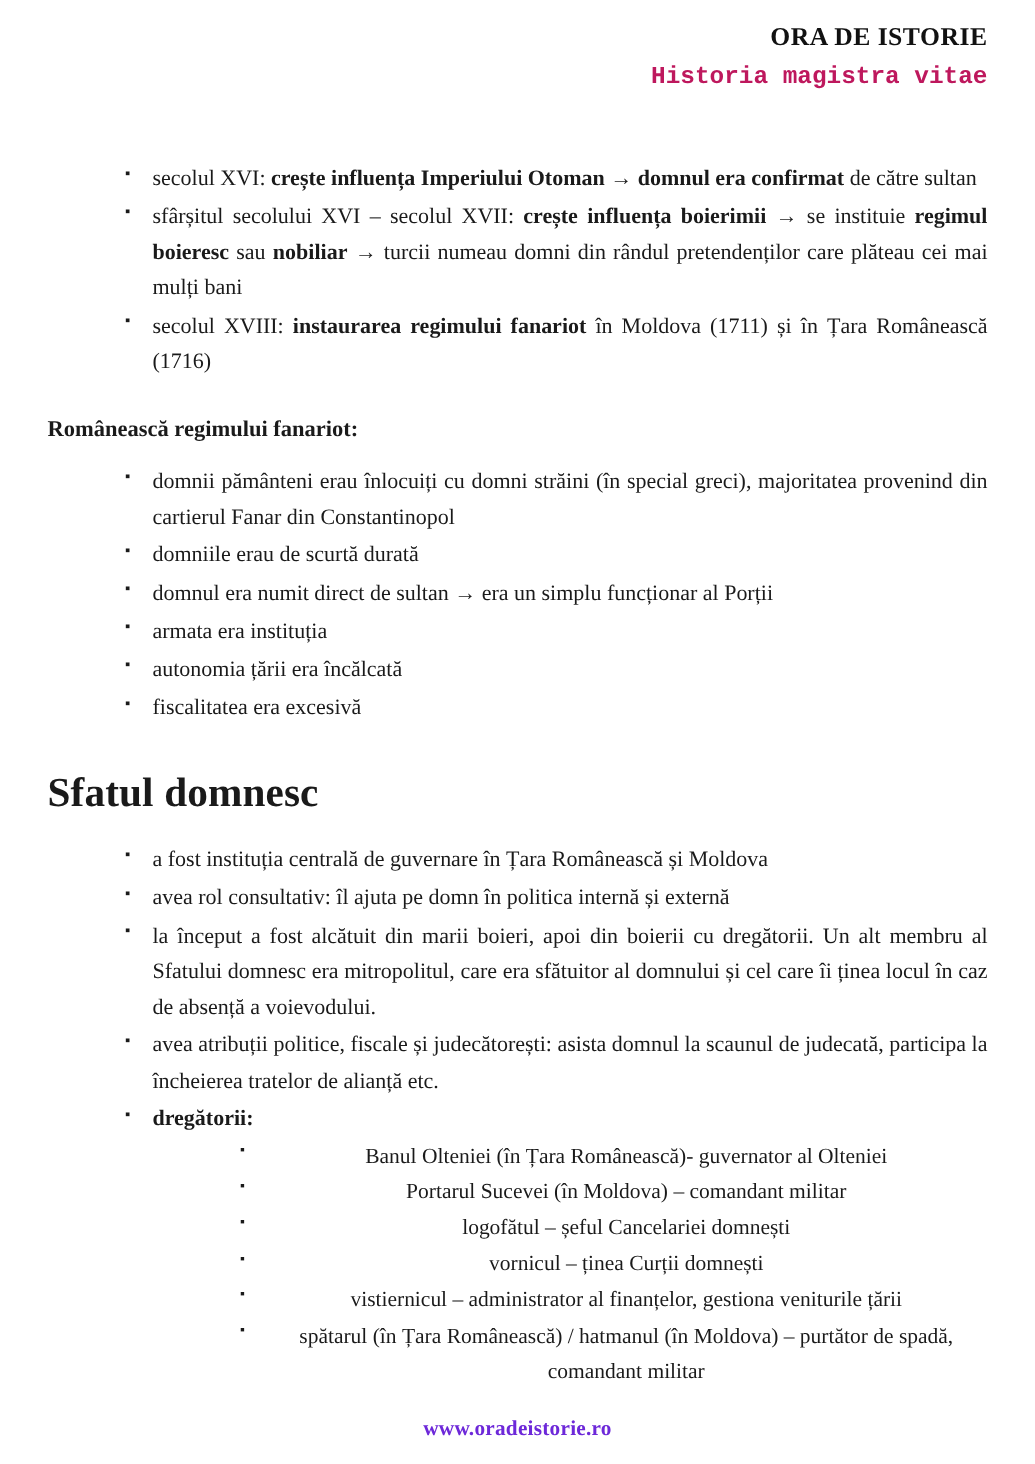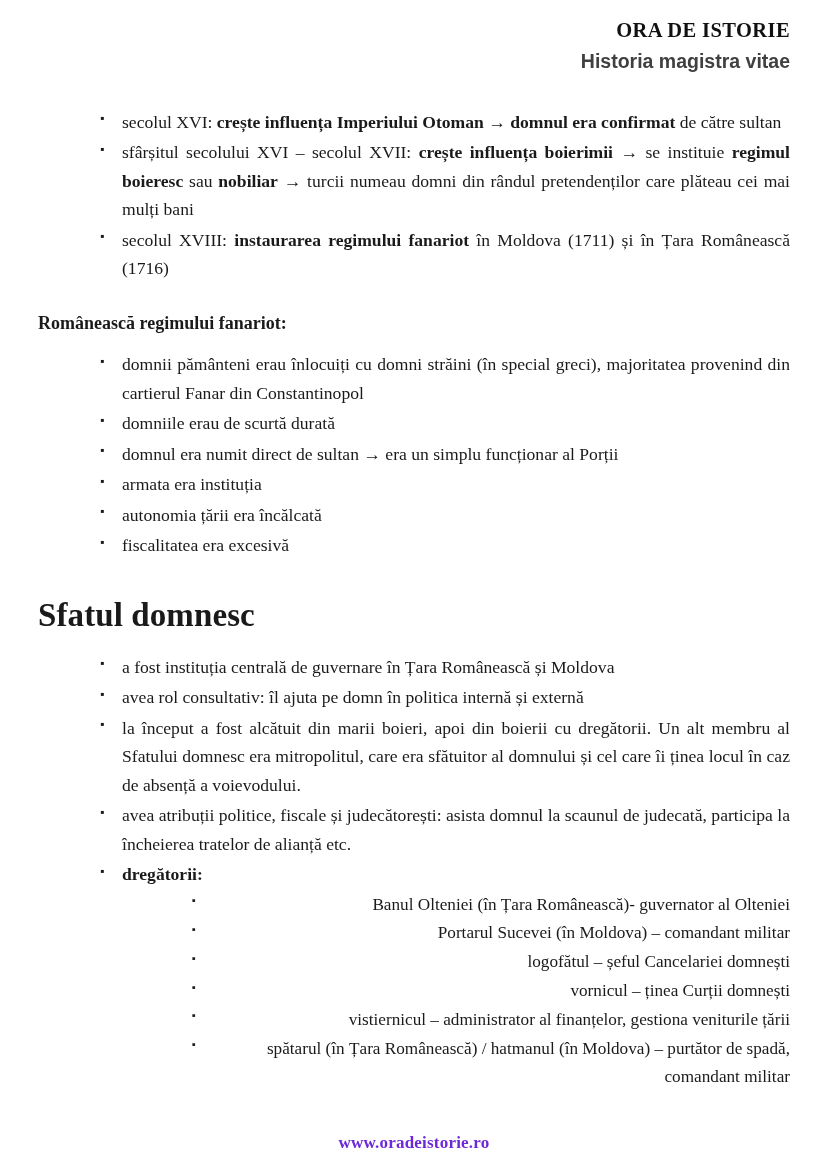--- a/index.html
+++ b/index.html
@@ -33,32 +33,32 @@
   .brand-title {
     font-family: "Liberation Serif", "DejaVu Serif", serif;
     font-weight: bold;
     font-size: 20.5px;
     letter-spacing: 0.4px;
     color: #111111;
     line-height: 1.25;
     margin: 0;
   }
   .brand-motto {
-    font-family: Liberation Sans, sans-serif;
+    font-family: Liberation Mono, monospace;
     font-weight: bold;
     font-size: 19.5px;
-    color: #404040;
+    color: #be185d;
     line-height: 1.35;
     margin: 4px 0 0 0;
   }
 
   
   .content {
     padding: 0 38px 0 38px;
-    margin-top: 34px;
+    margin-top: 54px;
   }
 
   ul.lvl1, ul.lvl2 {
     list-style: none;
     margin: 0;
     padding: 0;
   }
 
   ul.lvl1 > li {
     position: relative;
@@ -83,21 +83,21 @@
   ul.lvl2 {
     margin-top: 2px;
   }
   ul.lvl2 > li {
     position: relative;
     padding-left: 20px;
     margin-left: 70px;
     margin-bottom: 1px;
     font-size: 17.2px;
     line-height: 1.62;
-    text-align: right;
+    text-align: center;
   }
   ul.lvl2 > li::before {
     content: "\25AA";
     position: absolute;
     left: 0;
     top: -0.5px;
     font-size: 11px;
     color: #1a1a1a;
     line-height: 1.95;
   }

